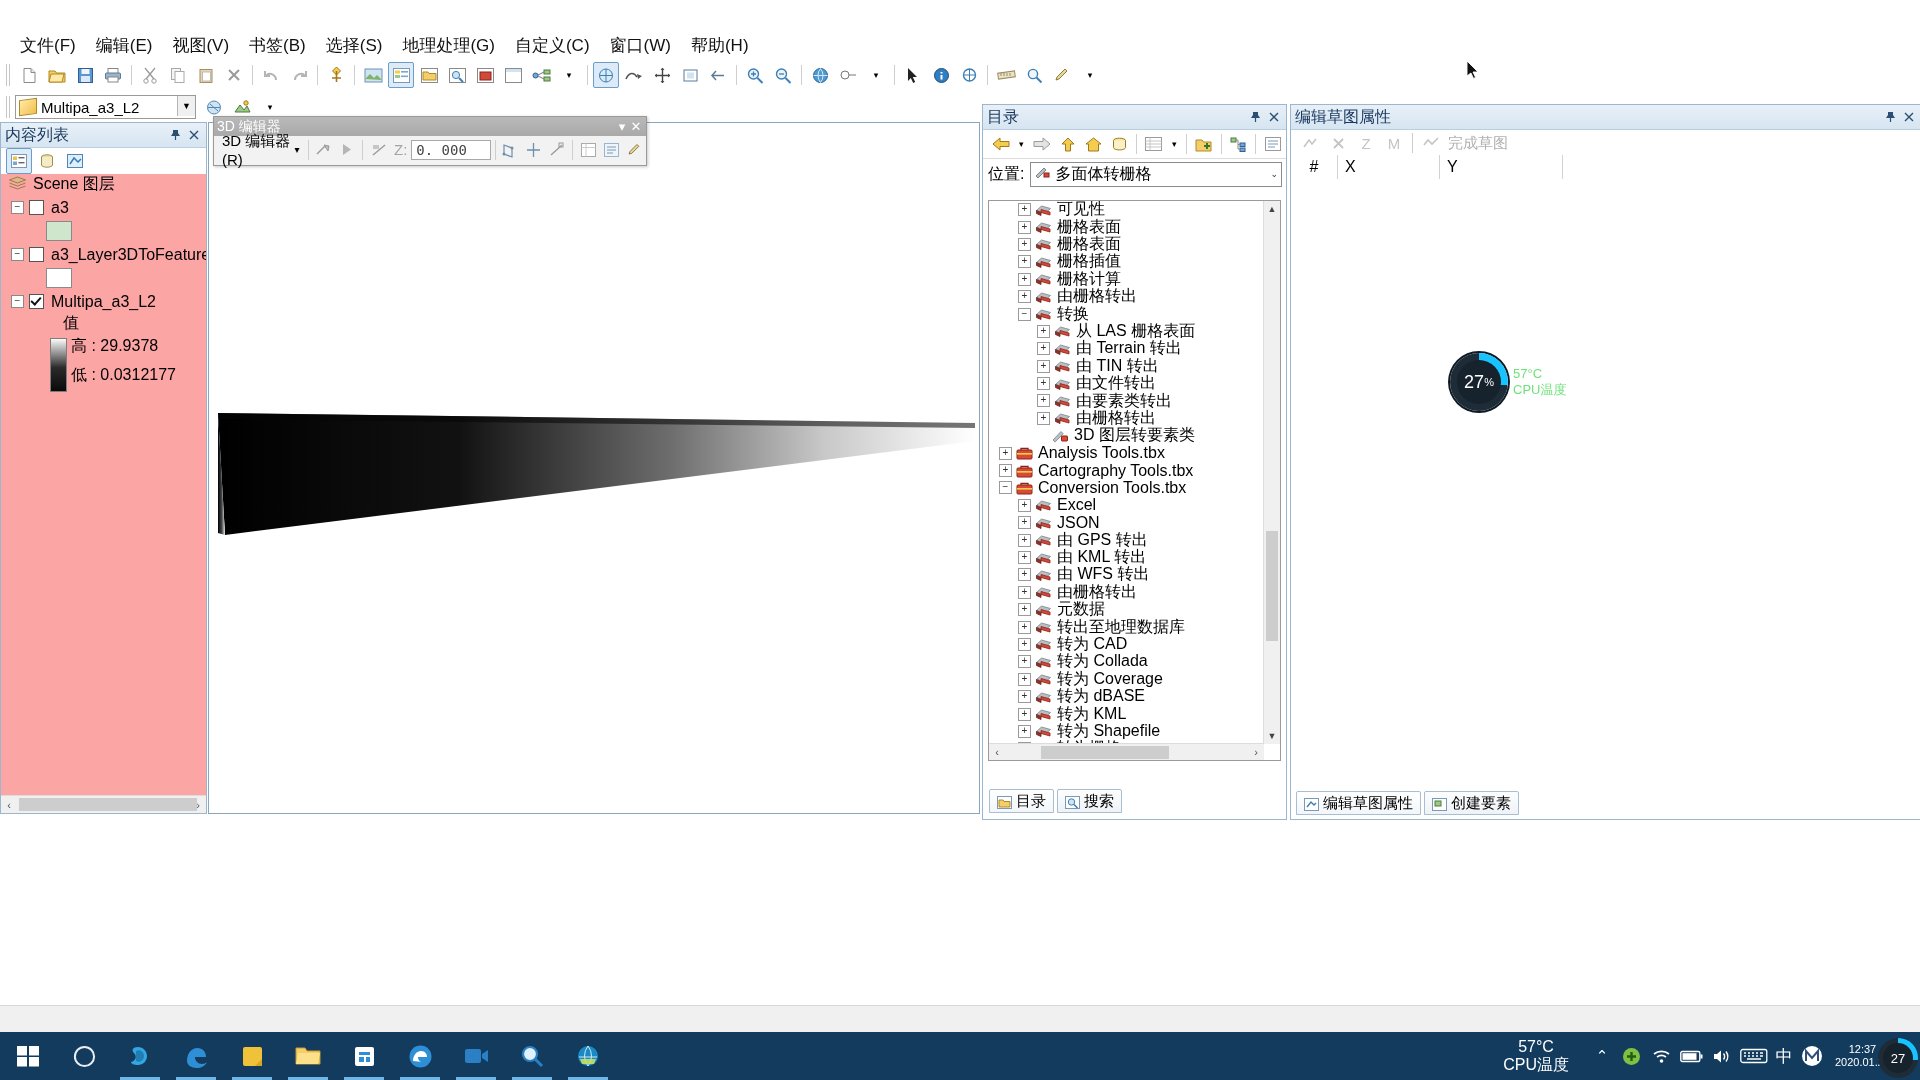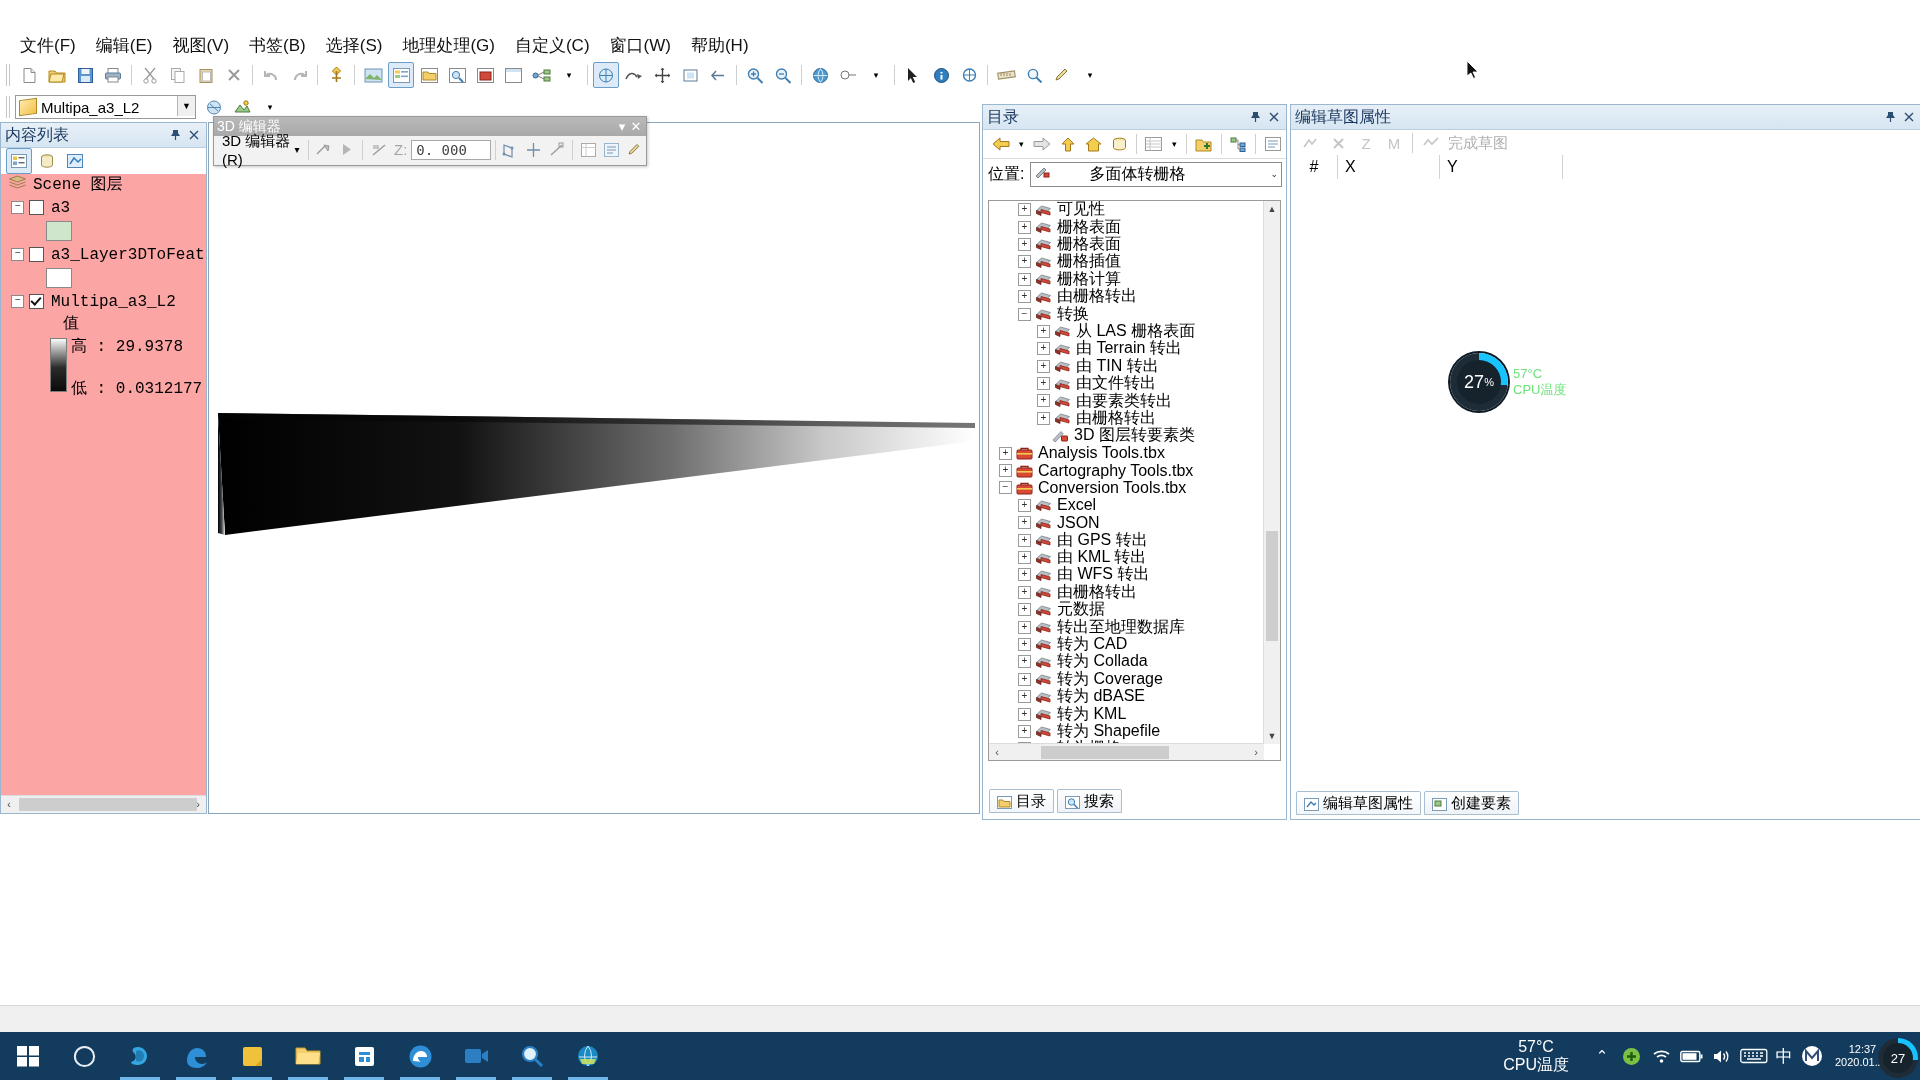--- a/index.html
+++ b/index.html
@@ -49,21 +49,21 @@
 
   
   .panel{position:absolute;background:#fff;border:1px solid #9bb7cf;}
   .panel-hdr{height:24px;background:linear-gradient(#e8f0f7,#d6e5f2);
     border-bottom:1px solid #b9cfe0;display:flex;align-items:center;padding:0 4px;font-size:16px;color:#17365d;}
   .panel-hdr .spacer{flex:1;}
   .hdr-btn{width:16px;height:16px;display:flex;align-items:center;justify-content:center;
     font-size:13px;color:#2b4f72;margin-left:3px;}
 
   
-  #toc{left:0;top:122px;width:205px;height:690px;font-family:Liberation Mono, monospace;}
+  #toc{left:0;top:122px;width:205px;height:690px;}
   .toc-tools{height:26px;border-bottom:1px solid #dcdcdc;display:flex;align-items:center;padding-left:4px;background:#fff;}
   .toc-body{position:absolute;left:0;top:51px;right:0;bottom:18px;overflow:hidden;background:#fca5a5;}
   .toc-row{display:flex;align-items:center;height:21px;font-size:16px;padding-left:4px;}
   .expander{width:11px;height:11px;border:1px solid #8a8a8a;background:#fff;font-size:10px;
     line-height:9px;text-align:center;color:#333;margin-right:5px;flex:0 0 auto;}
   .chk{width:13px;height:13px;border:1px solid #555;background:#fff;margin-right:7px;flex:0 0 auto;
     position:relative;}
   .chk.on:after{content:"";position:absolute;left:3px;top:0px;width:4px;height:8px;
     border:solid #111;border-width:0 2px 2px 0;transform:rotate(42deg);}
   .swatch{width:24px;height:18px;border:1px solid #8a8a8a;}
@@ -88,21 +88,21 @@
   .e3d-body{height:27px;display:flex;align-items:center;padding-left:4px;font-size:15px;}
   .e3d-drop{display:flex;align-items:center;padding:2px 4px;}
   .zbox{width:93px;height:18px;border:1px solid #a9a9a9;background:#fff;font-size:14px;
     display:flex;align-items:center;padding-left:4px;color:#444;}
 
   
   #catalog{left:982px;top:104px;width:303px;height:714px;}
   .cat-tools{height:28px;border-bottom:1px solid #dcdcdc;display:flex;align-items:center;padding-left:5px;background:#fff;}
   .cat-loc{height:30px;display:flex;align-items:center;padding-left:5px;background:#fff;font-size:16px;}
   .loc-combo{flex:1;height:23px;border:1px solid #8c8c8c;background:#fff;margin:0 4px 0 6px;
-    display:flex;align-items:center;padding-left:4px;font-size:16px;position:relative;gap:34px;}
+    display:flex;align-items:center;padding-left:4px;font-size:16px;position:relative;}
   .loc-combo .arrow{position:absolute;right:3px;top:6px;font-size:9px;color:#333;}
   .cat-tree{position:absolute;left:5px;top:95px;right:5px;bottom:58px;border:1px solid #9a9a9a;background:#fff;overflow:hidden;}
   .tree-inner{position:absolute;left:0;top:0;right:16px;bottom:16px;overflow:hidden;}
   .trow{display:flex;align-items:center;height:17.4px;font-size:16px;white-space:nowrap;}
   .tx{width:11px;height:11px;border:1px solid #9a9a9a;background:#fff;font-size:10px;line-height:9px;
     text-align:center;color:#333;flex:0 0 auto;margin-right:4px;}
   .tx.blank{border:none;background:transparent;}
   .ticon{width:17px;height:14px;margin-right:5px;flex:0 0 auto;position:relative;}
   .tsbar{position:absolute;right:0;top:0;width:16px;bottom:16px;background:#f0f0f0;border-left:1px solid #dcdcdc;}
   .tsbar .up,.tsbar .dn{height:16px;display:flex;align-items:center;justify-content:center;font-size:9px;color:#444;background:#f0f0f0;}
@@ -503,21 +503,21 @@
         <span class="expander">−</span>
         <span class="chk on"></span>
         <span>Multipa_a3_L2</span>
       </div>
       <div class="toc-row" style="padding-left:62px;height:22px">
         <span>值</span>
       </div>
       <div style="position:relative;height:66px">
         <div class="ramp" style="position:absolute;left:49px;top:4px"></div>
         <div style="position:absolute;left:70px;top:2px;font-size:16px">高 : 29.9378</div>
-        <div style="position:absolute;left:70px;top:44px;font-size:16px">低 : 0.0312177</div>
+        <div style="position:absolute;left:70px;top:31px;font-size:16px">低 : 0.0312177</div>
       </div>
     </div>
     <div class="toc-hscroll">
       <div class="hs-arrow">‹</div>
       <div class="hs-track">
           <div class="hs-thumb"></div>
         </div>
       <div class="hs-arrow">›</div>
     </div>
   </div>

